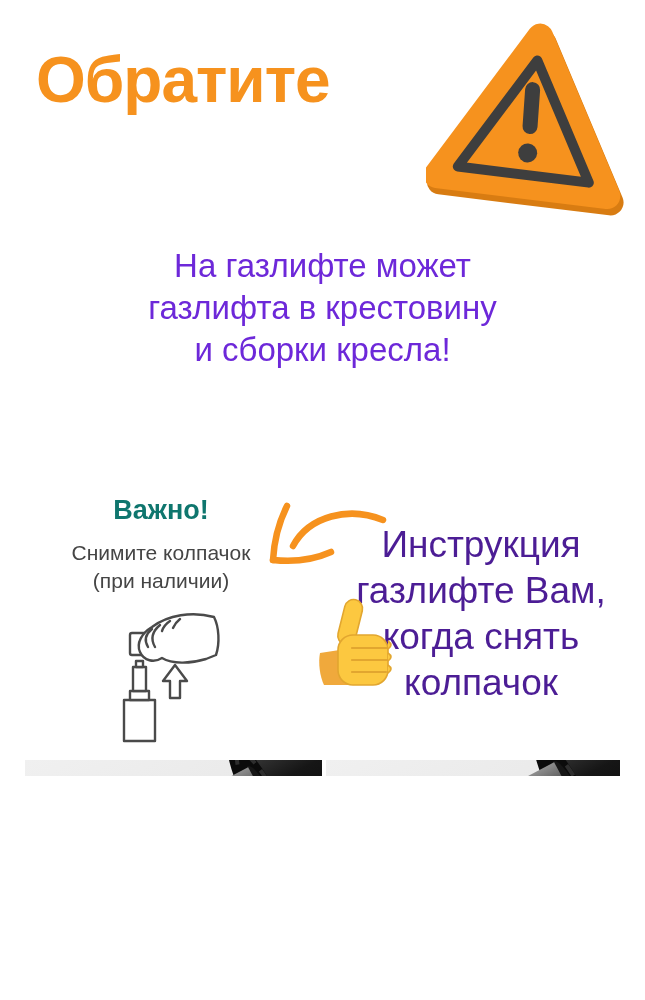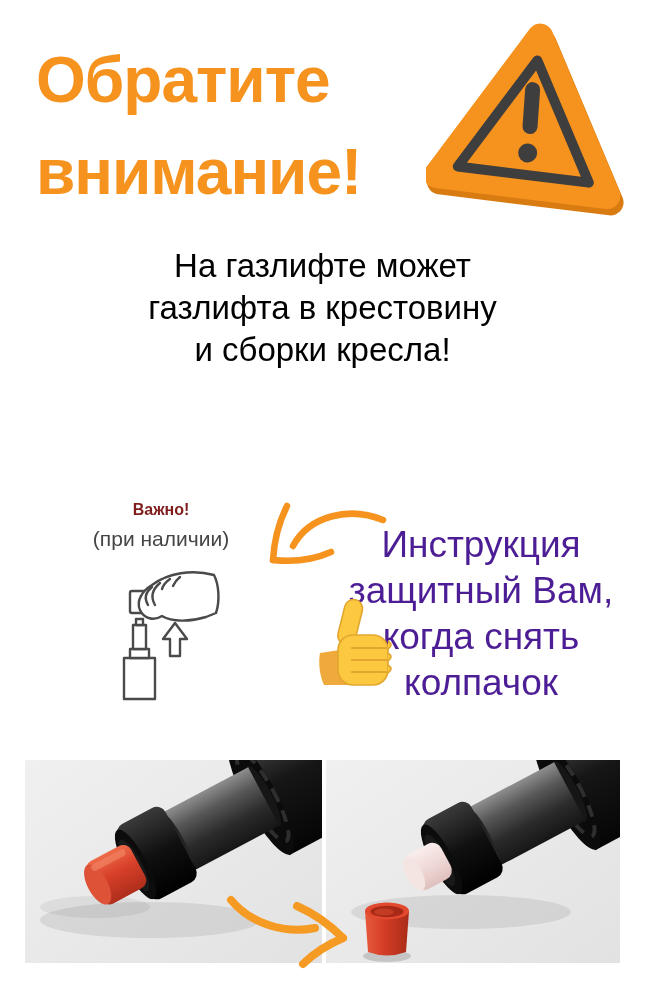--- a/index.html
+++ b/index.html
@@ -1,51 +1,50 @@
 <!DOCTYPE html>
 <html><head>
 <meta charset="utf-8">
 <style>
   html,body{margin:0;padding:0;background:#fff;}
   .page{
-    position:relative;width:645px;height:1000px;background:#ffffff;overflow:hidden;
+    position:relative;width:645px;height:776px;background:#ffffff;overflow:hidden;
     font-family:"Liberation Sans","DejaVu Sans",sans-serif;color:#1d1d1d;
   }
   
   .header{position:absolute;left:36px;top:34px;line-height:92px;
     font-size:64px;font-weight:bold;color:#F6921E;letter-spacing:-1px;white-space:nowrap;}
   .warning-triangle{position:absolute;left:426px;top:20px;}
   
   .intro{position:absolute;left:0;top:245px;width:645px;text-align:center;
-    font-size:33px;line-height:42px;color:#000000;}
+    font-size:33px;line-height:42px;color:#6d28d9;}
   .intro b{font-weight:bold;}
   
   .important{position:absolute;left:46px;top:497px;width:230px;text-align:center;color:#454545;}
-  .important .title{font-size:16px;font-weight:bold;color:#7f1d1d;line-height:26px;margin-bottom:2px;}
+  .important .title{font-size:27px;font-weight:bold;color:#0f766e;line-height:26px;margin-bottom:16px;}
   .important .line{font-size:21px;line-height:28px;}
   .important svg{display:block;margin:10px auto 0;}
   
   .mid-arrow{position:absolute;left:257px;top:494px;}
   
   .instruction{position:absolute;left:320px;top:522px;width:322px;text-align:center;
     font-size:37px;line-height:46px;color:#4c1d95;}
   .thumbs{position:absolute;left:312px;top:595px;}
   
   .photos{position:absolute;left:25px;top:760px;width:595px;height:203px;display:flex;gap:4px;}
   .photos svg{display:block;}
   .photo-arrow{position:absolute;left:193px;top:884px;z-index:5;}
 </style>
 </head>
 <body>
 
 <div class="page">
 
   <div class="header">
     <div>Обратите</div>
-    <div>внимание!</div>
   </div>
 
   <svg class="warning-triangle" width="208" height="200" viewBox="0 0 208 200">
     <g transform="rotate(7 104 100)">
       <path d="M104 16 L190 166 L18 166 Z" fill="#D87C12" stroke="#D87C12" stroke-width="26" stroke-linejoin="round" transform="translate(4,6)"></path>
       <path d="M104 16 L190 166 L18 166 Z" fill="#F6921E" stroke="#F6921E" stroke-width="26" stroke-linejoin="round"></path>
       <path d="M104 40 L170 155 L38 155 Z" fill="none" stroke="#3E3E3E" stroke-width="10" stroke-linejoin="round"></path>
       <g transform="rotate(-3 104 100)" fill="#3E3E3E">
         <rect x="97" y="62" width="15" height="52" rx="7.5"></rect>
         <circle cx="104" cy="133" r="9.5"></circle>
@@ -54,20 +53,21 @@
   </svg>
 
   <div class="intro">
     <div>На газлифте может</div>
     <div>газлифта в крестовину</div>
     <div>и сборки кресла!</div>
   </div>
 
   <div class="important">
     <div class="title">Важно!</div>
+    <div class="line">Снимите колпачок</div>
     <div class="line">(при наличии)</div>
 
     <svg width="150" height="138" viewBox="0 0 150 138" fill="#ffffff" stroke="#4a4a4a" stroke-width="2.4" stroke-linejoin="round" stroke-linecap="round">
 
       <rect x="38" y="95" width="31" height="41"></rect>
       <rect x="44" y="86" width="19" height="9"></rect>
       <rect x="47" y="62" width="13" height="24"></rect>
       <rect x="50" y="56" width="7" height="6"></rect>
 
       <path d="M84 93 L84 76 L77 76 L89 60 L101 76 L94 76 L94 93 Z"></path>
@@ -83,21 +83,21 @@
   </div>
 
   <svg class="mid-arrow" width="130" height="92" viewBox="0 0 130 92" fill="none" stroke="#F6921E" stroke-width="6.5" stroke-linecap="round">
     <path d="M36 52 C 52 22, 92 12, 126 26"></path>
     <path d="M30 12 C 22 28, 17 48, 16 66"></path>
     <path d="M16 66 C 34 68, 56 66, 74 58"></path>
   </svg>
 
   <div class="instruction">
     <div>Инструкция</div>
-    <div>защитный Вам,</div>
+    <div>газлифте Вам,</div>
     <div>когда снять</div>
     <div>колпачок</div>
   </div>
 
   <svg class="thumbs" width="86" height="96" viewBox="0 0 86 96">
 
     <path d="M8 58 L34 54 L36 90 L12 90 C8 82 6 68 8 58 Z" fill="#F0A93C"></path>
 
     <g transform="rotate(14 36 40)">
       <rect x="26" y="4" width="18" height="46" rx="9" fill="#FCC840" stroke="#E2A62F" stroke-width="1.6"></rect>

